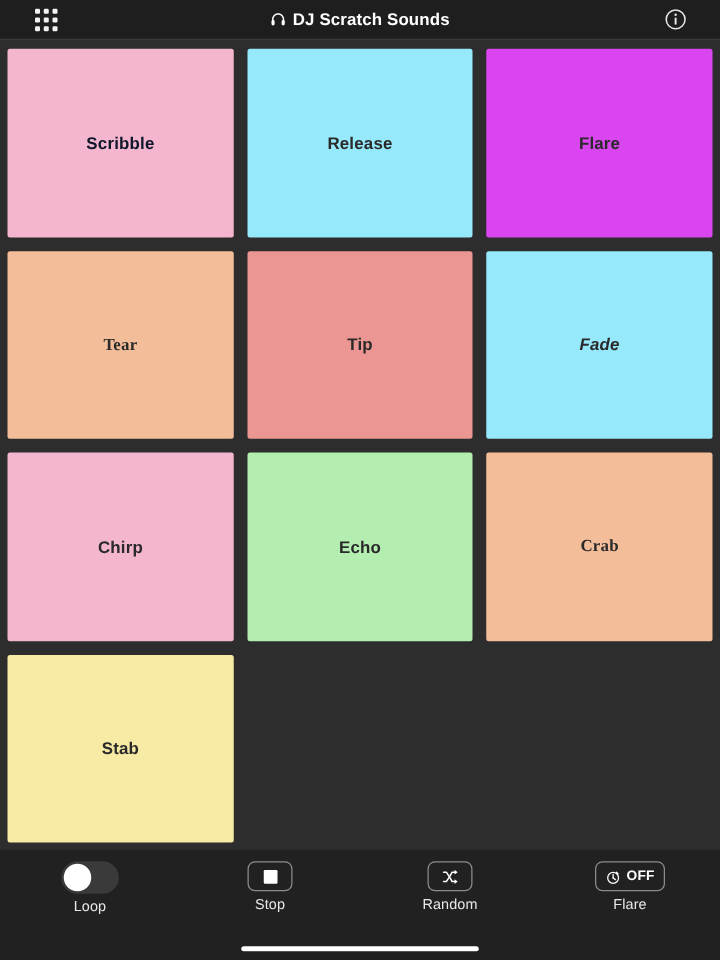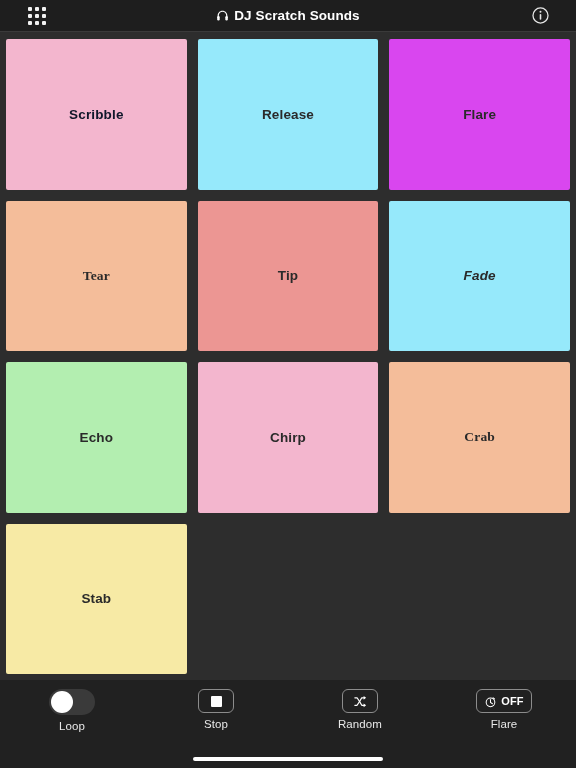--- a/index.html
+++ b/index.html
@@ -228,25 +228,25 @@
     </div>
     <div class="pad" style="background: rgb(244, 189, 154);">
       <span class="pad-label" style="color: rgb(42, 42, 42); font-family: Liberation Serif, serif;">Tear</span>
     </div>
     <div class="pad" style="background: rgb(236, 150, 147);">
       <span class="pad-label" style="color: rgb(42, 42, 42);">Tip</span>
     </div>
     <div class="pad" style="background: rgb(150, 233, 251); font-style: italic;">
       <span class="pad-label" style="color: rgb(42, 42, 42);">Fade</span>
     </div>
+    <div class="pad" style="background: rgb(243, 182, 206);">
+      <span class="pad-label" style="color: rgb(42, 42, 42);">Chirp</span>
+    </div>
     <div class="pad" style="background: rgb(179, 238, 176);">
       <span class="pad-label" style="color: rgb(42, 42, 42);">Echo</span>
-    </div>
-    <div class="pad" style="background: rgb(243, 182, 206);">
-      <span class="pad-label" style="color: rgb(42, 42, 42);">Chirp</span>
     </div>
     <div class="pad" style="background: rgb(244, 189, 154);">
       <span class="pad-label" style="color: rgb(42, 42, 42); font-family: Liberation Serif, serif;">Crab</span>
     </div>
     <div class="pad" style="background: rgb(247, 234, 165);">
       <span class="pad-label" style="color: rgb(42, 42, 42);">Stab</span>
     </div>
   </div>
 
   <div class="toolbar">

